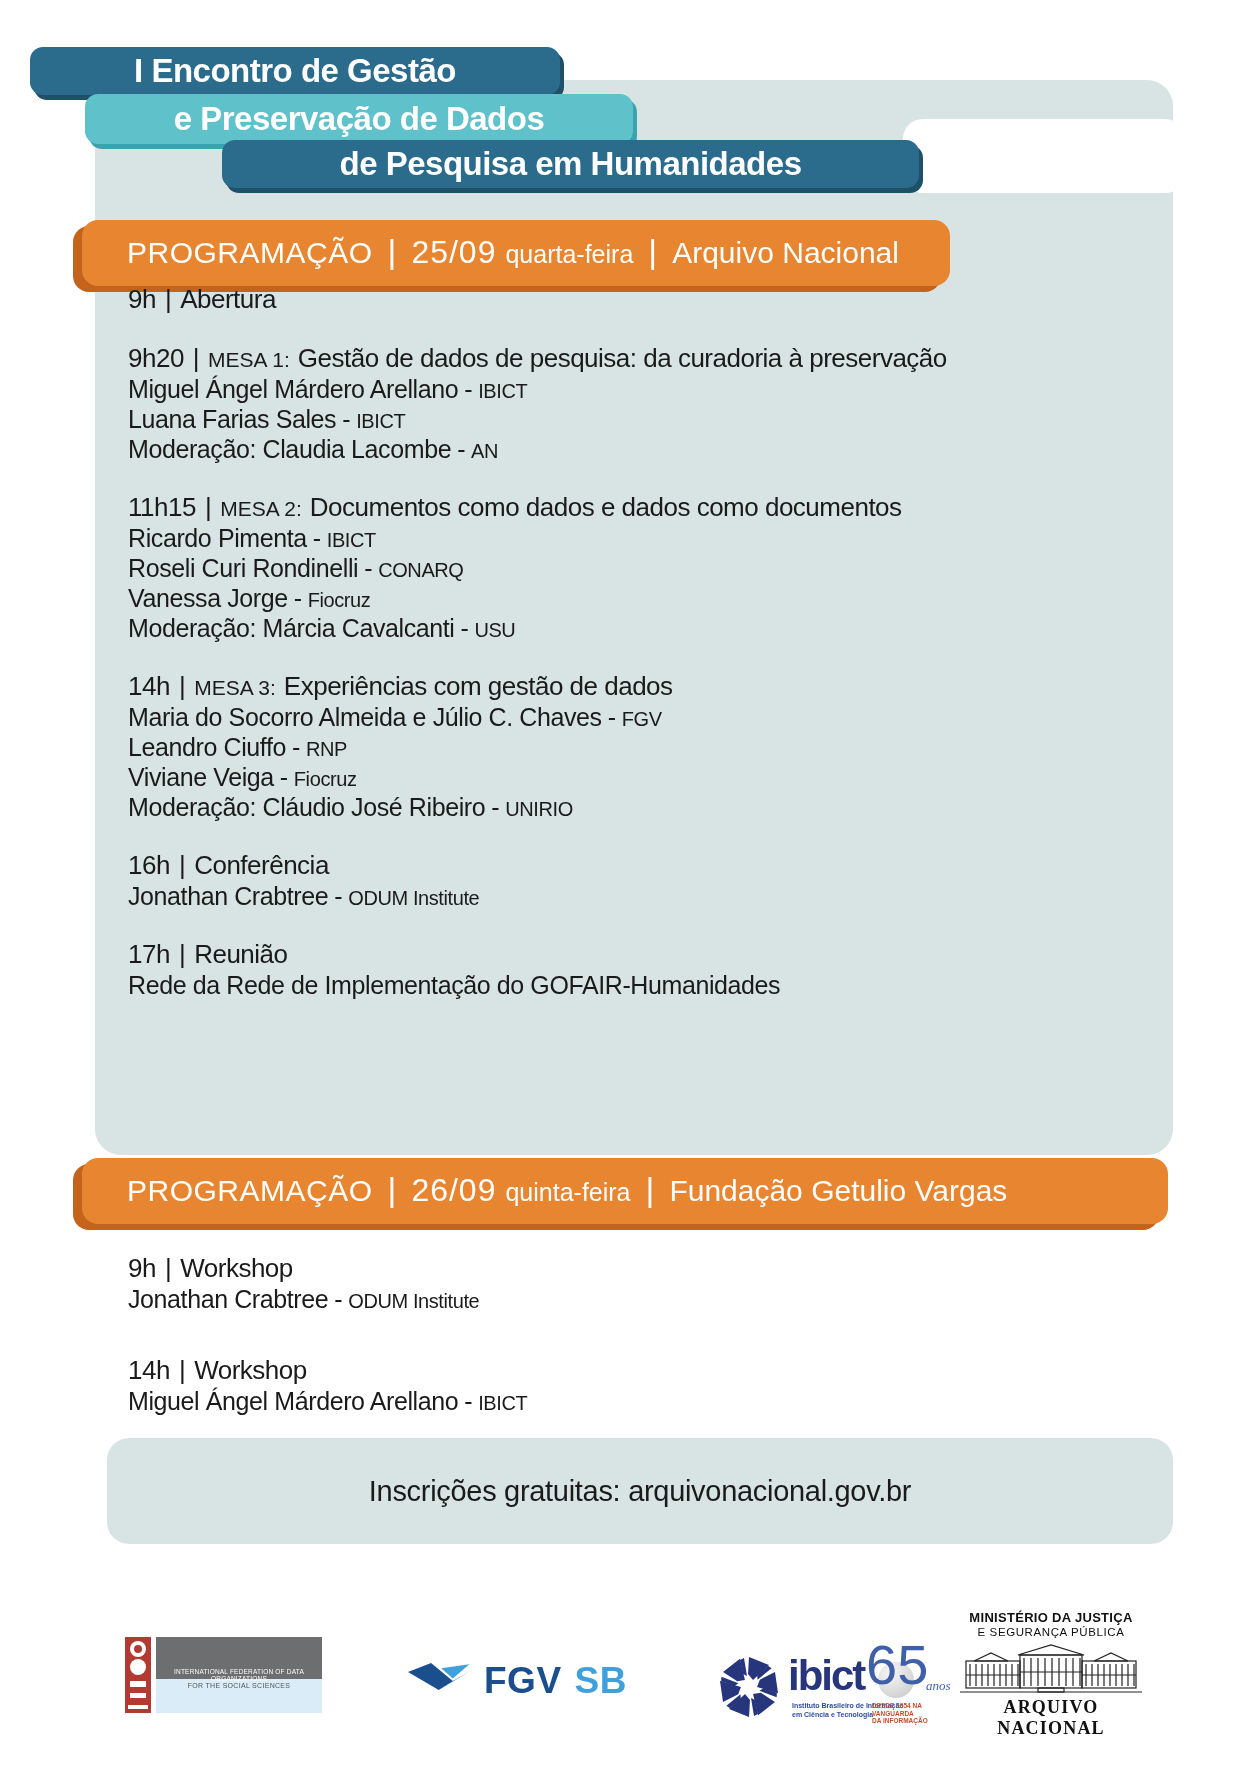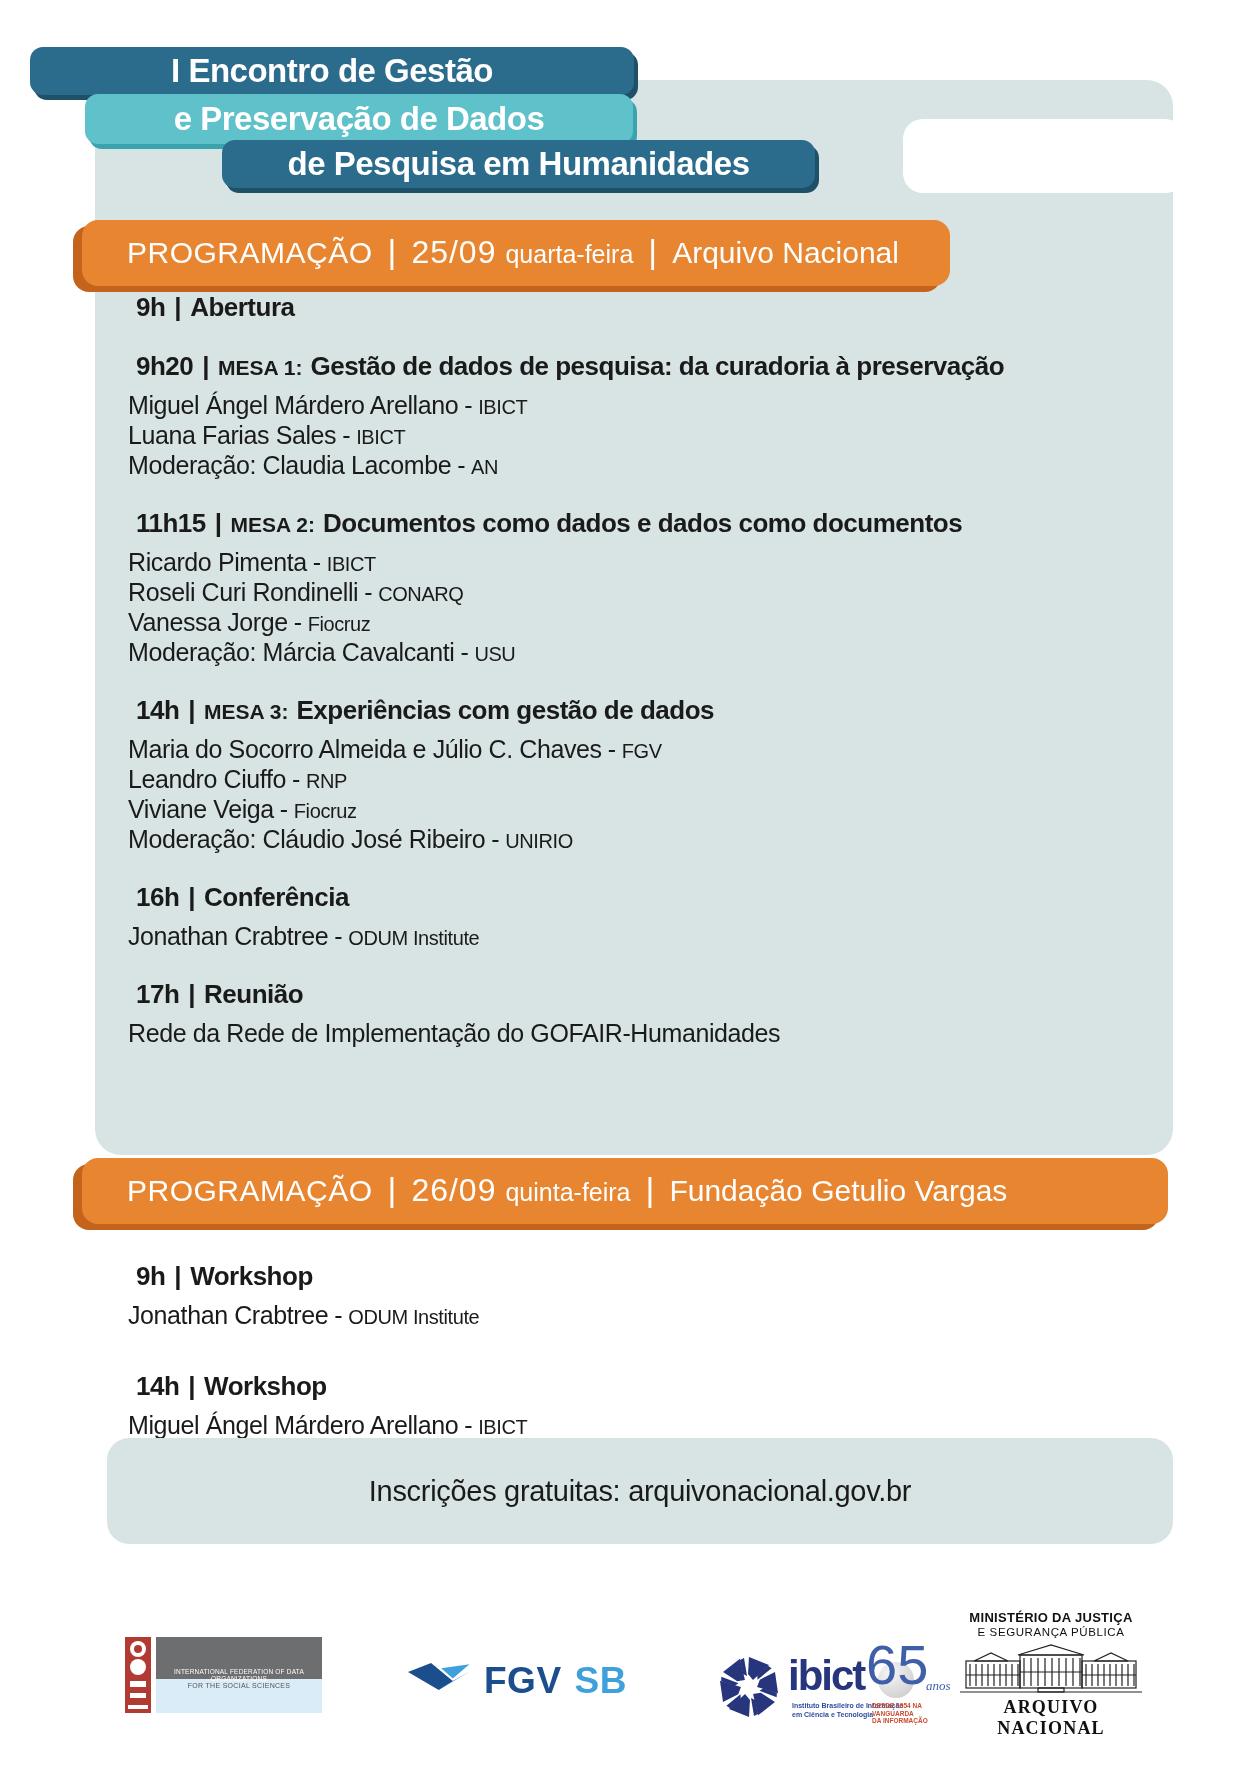--- a/index.html
+++ b/index.html
@@ -8,41 +8,41 @@
     font-family:"Liberation Sans",sans-serif;color:#1a1a1a;overflow:hidden;
   }
   
   .panel{position:absolute;left:95px;top:80px;width:1078px;height:1075px;
          background:#d8e4e3;border-radius:26px;}
   .notch{position:absolute;left:903px;top:119px;width:282px;height:74px;
          background:#ffffff;border-radius:20px;}
   
   .pill{position:absolute;display:flex;align-items:center;justify-content:center;
         color:#fff;font-weight:bold;font-size:33px;letter-spacing:-0.5px;border-radius:13px;}
-  .pill-1{left:30px;top:47px;width:604px;height:48px;background:#2b6b8c;box-shadow:4px 5px 0 #1e5067;}
+  .pill-1{left:30px;top:47px;width:530px;height:48px;background:#2b6b8c;box-shadow:4px 5px 0 #1e5067;}
   .pill-2{left:85px;top:94px;width:548px;height:50px;background:#5fc1c9;box-shadow:4px 5px 0 #3aa4ae;align-items:center;}
-  .pill-3{left:222px;top:140px;width:593px;height:48px;background:#2b6b8c;box-shadow:4px 5px 0 #1e5067;}
+  .pill-3{left:222px;top:140px;width:697px;height:48px;background:#2b6b8c;box-shadow:4px 5px 0 #1e5067;}
   
   .banner{position:absolute;height:66px;background:#e88530;border-radius:16px;
           box-shadow:-9px 6px 0 #c4641c;color:#fff;display:flex;align-items:baseline;
           padding-left:45px;box-sizing:border-box;white-space:nowrap;}
   .banner-1{left:82px;top:220px;width:868px;}
   .banner-2{left:82px;top:1158px;width:1086px;}
   .b-label{font-size:30px;line-height:66px;letter-spacing:0.5px;}
   .b-sep{font-size:34px;margin:0 15px;}
   .b-date{font-size:32px;letter-spacing:1px;}
   .b-weekday{font-size:25px;margin-left:9px;}
   .b-venue{font-size:30px;}
   
   .day-content{position:absolute;left:128px;width:960px;}
   .day-1{top:284px;}
   .day-2{top:1253px;}
   .session{margin:0 0 27px 0;}
   .day-2 .session{margin-bottom:40px;}
-  .session-heading{margin:8px;font-size:26px;font-weight:bold;line-height:31px;letter-spacing:-0.5px;}
+  .session-heading{margin:0;font-size:26px;font-weight:normal;line-height:31px;letter-spacing:-0.5px;}
   .sep{margin:0 9px;}
   .mesa{font-size:21px;margin-right:8px;letter-spacing:0;}
   .mesa:empty{margin-right:0;}
   .speaker{margin:0;font-size:25px;line-height:28px;letter-spacing:-0.4px;}
   .sp-dash{margin:0 6px;}
   .sp-dash:empty{margin:0;}
   .sp-org{font-size:20px;}
   
   .registration{position:absolute;left:107px;top:1438px;width:1066px;height:106px;
                 background:#d8e4e3;border-radius:22px;display:flex;align-items:center;

